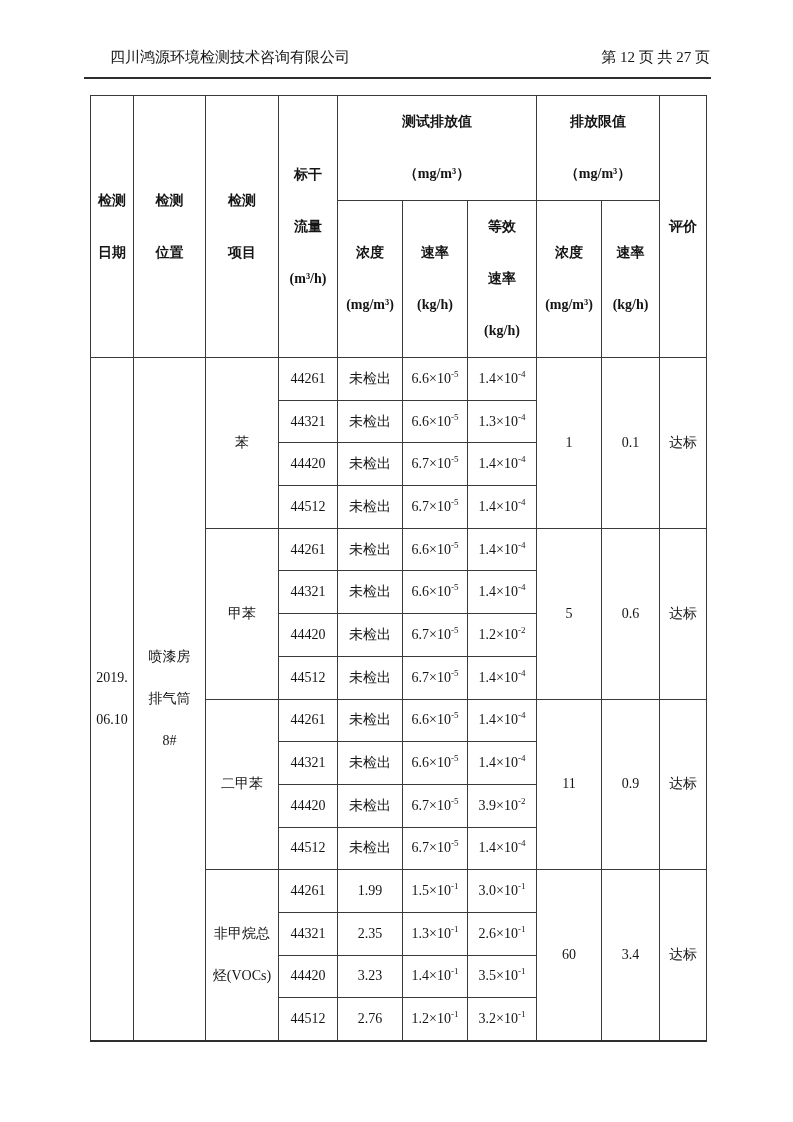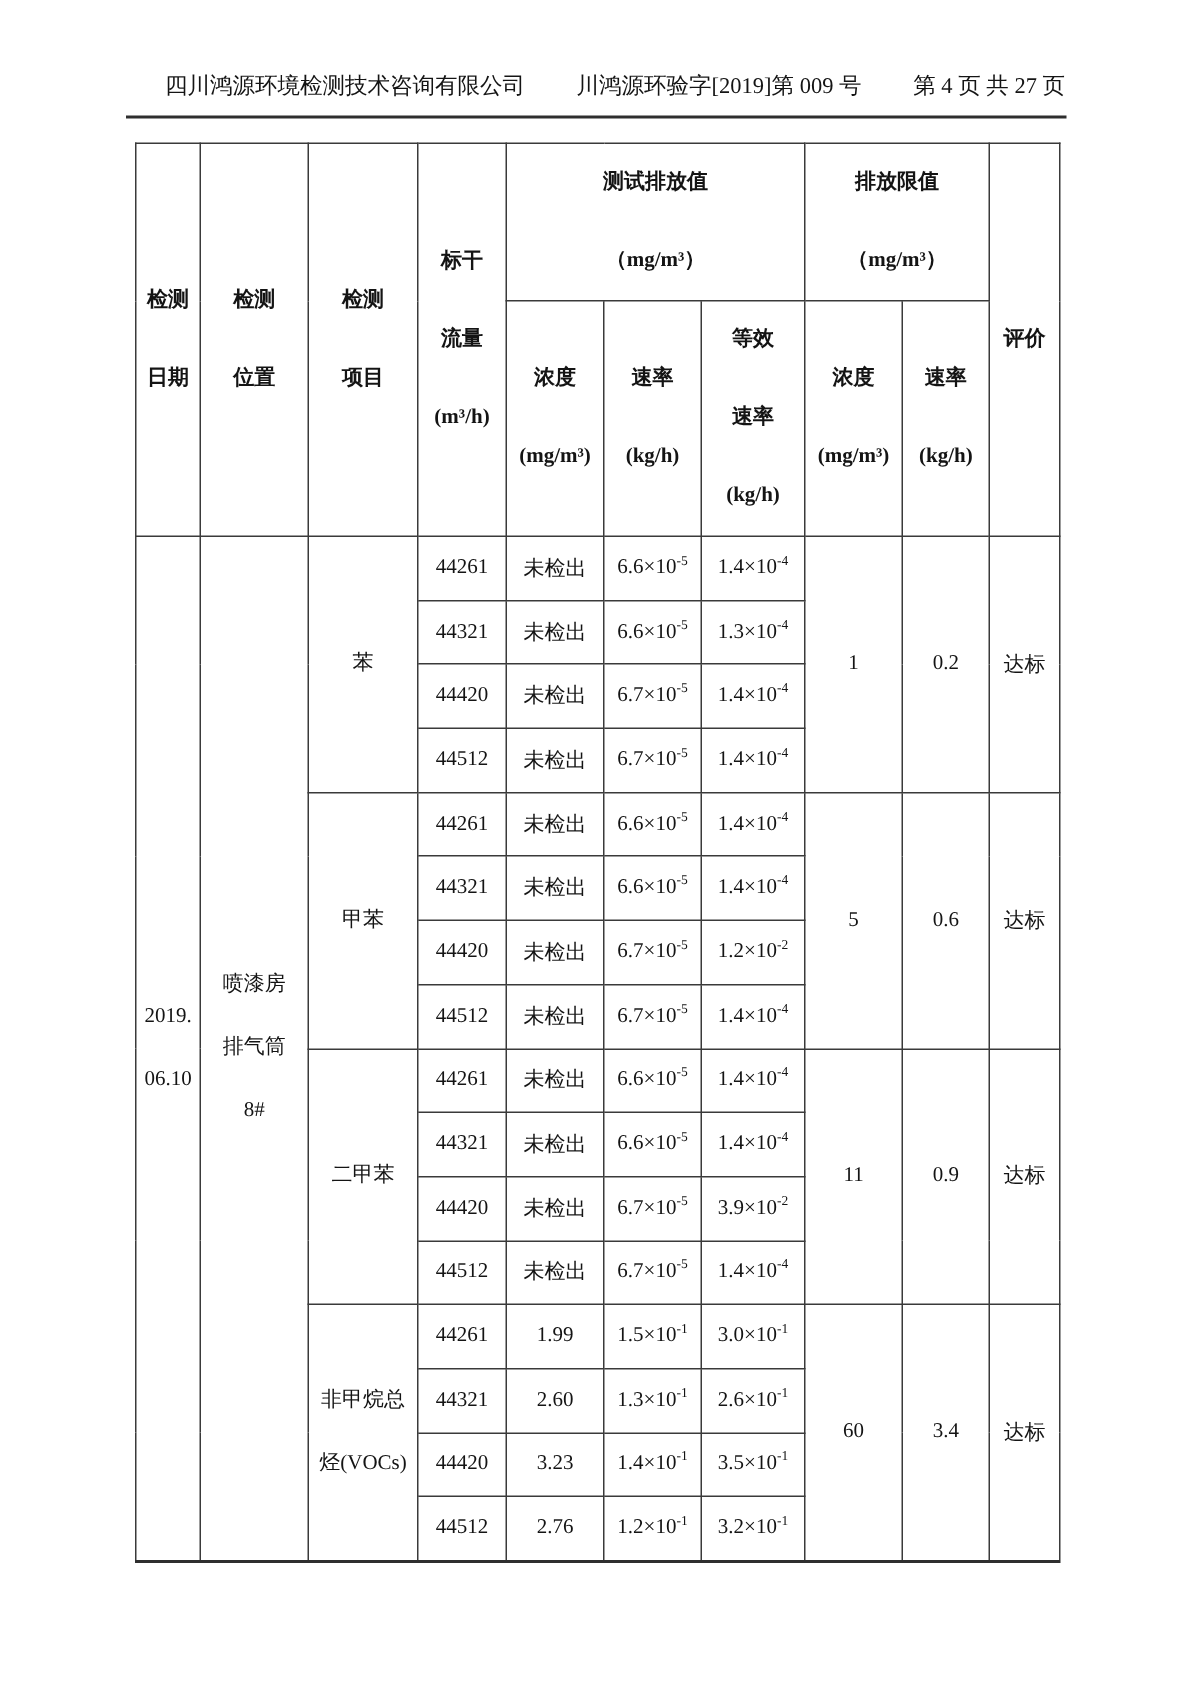--- a/index.html
+++ b/index.html
@@ -57,22 +57,21 @@
     font-size: 9px;
     vertical-align: super;
     line-height: 0;
   }
 </style>
 </head>
 <body>
 
 <div class="doc-header">
   <span>四川鸿源环境检测技术咨询有限公司</span>
-  <span>川鸿源环验字[2019]第 009 号</span>
-  <span>第 4 页 共 27 页</span>
+  <span>第 12 页 共 27 页</span>
 </div>
 <div class="header-rule"></div>
 
 <table class="report">
   <colgroup>
     <col style="width:43px">
       <col style="width:72px">
       <col style="width:73px">
     <col style="width:59px">
       <col style="width:65px">
@@ -119,21 +118,21 @@
 06.10</td>
         <td rowspan="16" class="ml">喷漆房
 排气筒
 8#</td>
         <td rowspan="4" class="ml">苯</td>
         <td>44261</td>
         <td>未检出</td>
         <td>6.6×10<sup>-5</sup></td>
         <td>1.4×10<sup>-4</sup></td>
         <td rowspan="4">1</td>
-        <td rowspan="4">0.2</td>
+        <td rowspan="4">0.1</td>
         <td rowspan="4">达标</td>
       </tr>
       <tr class="drow">
         <td>44321</td>
         <td>未检出</td>
         <td>6.6×10<sup>-5</sup></td>
         <td>1.3×10<sup>-4</sup></td>
       </tr>
       <tr class="drow">
         <td>44420</td>
@@ -209,21 +208,21 @@
         <td>44261</td>
         <td>1.99</td>
         <td>1.5×10<sup>-1</sup></td>
         <td>3.0×10<sup>-1</sup></td>
         <td rowspan="4">60</td>
         <td rowspan="4">3.4</td>
         <td rowspan="4">达标</td>
       </tr>
       <tr class="drow">
         <td>44321</td>
-        <td>2.60</td>
+        <td>2.35</td>
         <td>1.3×10<sup>-1</sup></td>
         <td>2.6×10<sup>-1</sup></td>
       </tr>
       <tr class="drow">
         <td>44420</td>
         <td>3.23</td>
         <td>1.4×10<sup>-1</sup></td>
         <td>3.5×10<sup>-1</sup></td>
       </tr>
       <tr class="drow">

